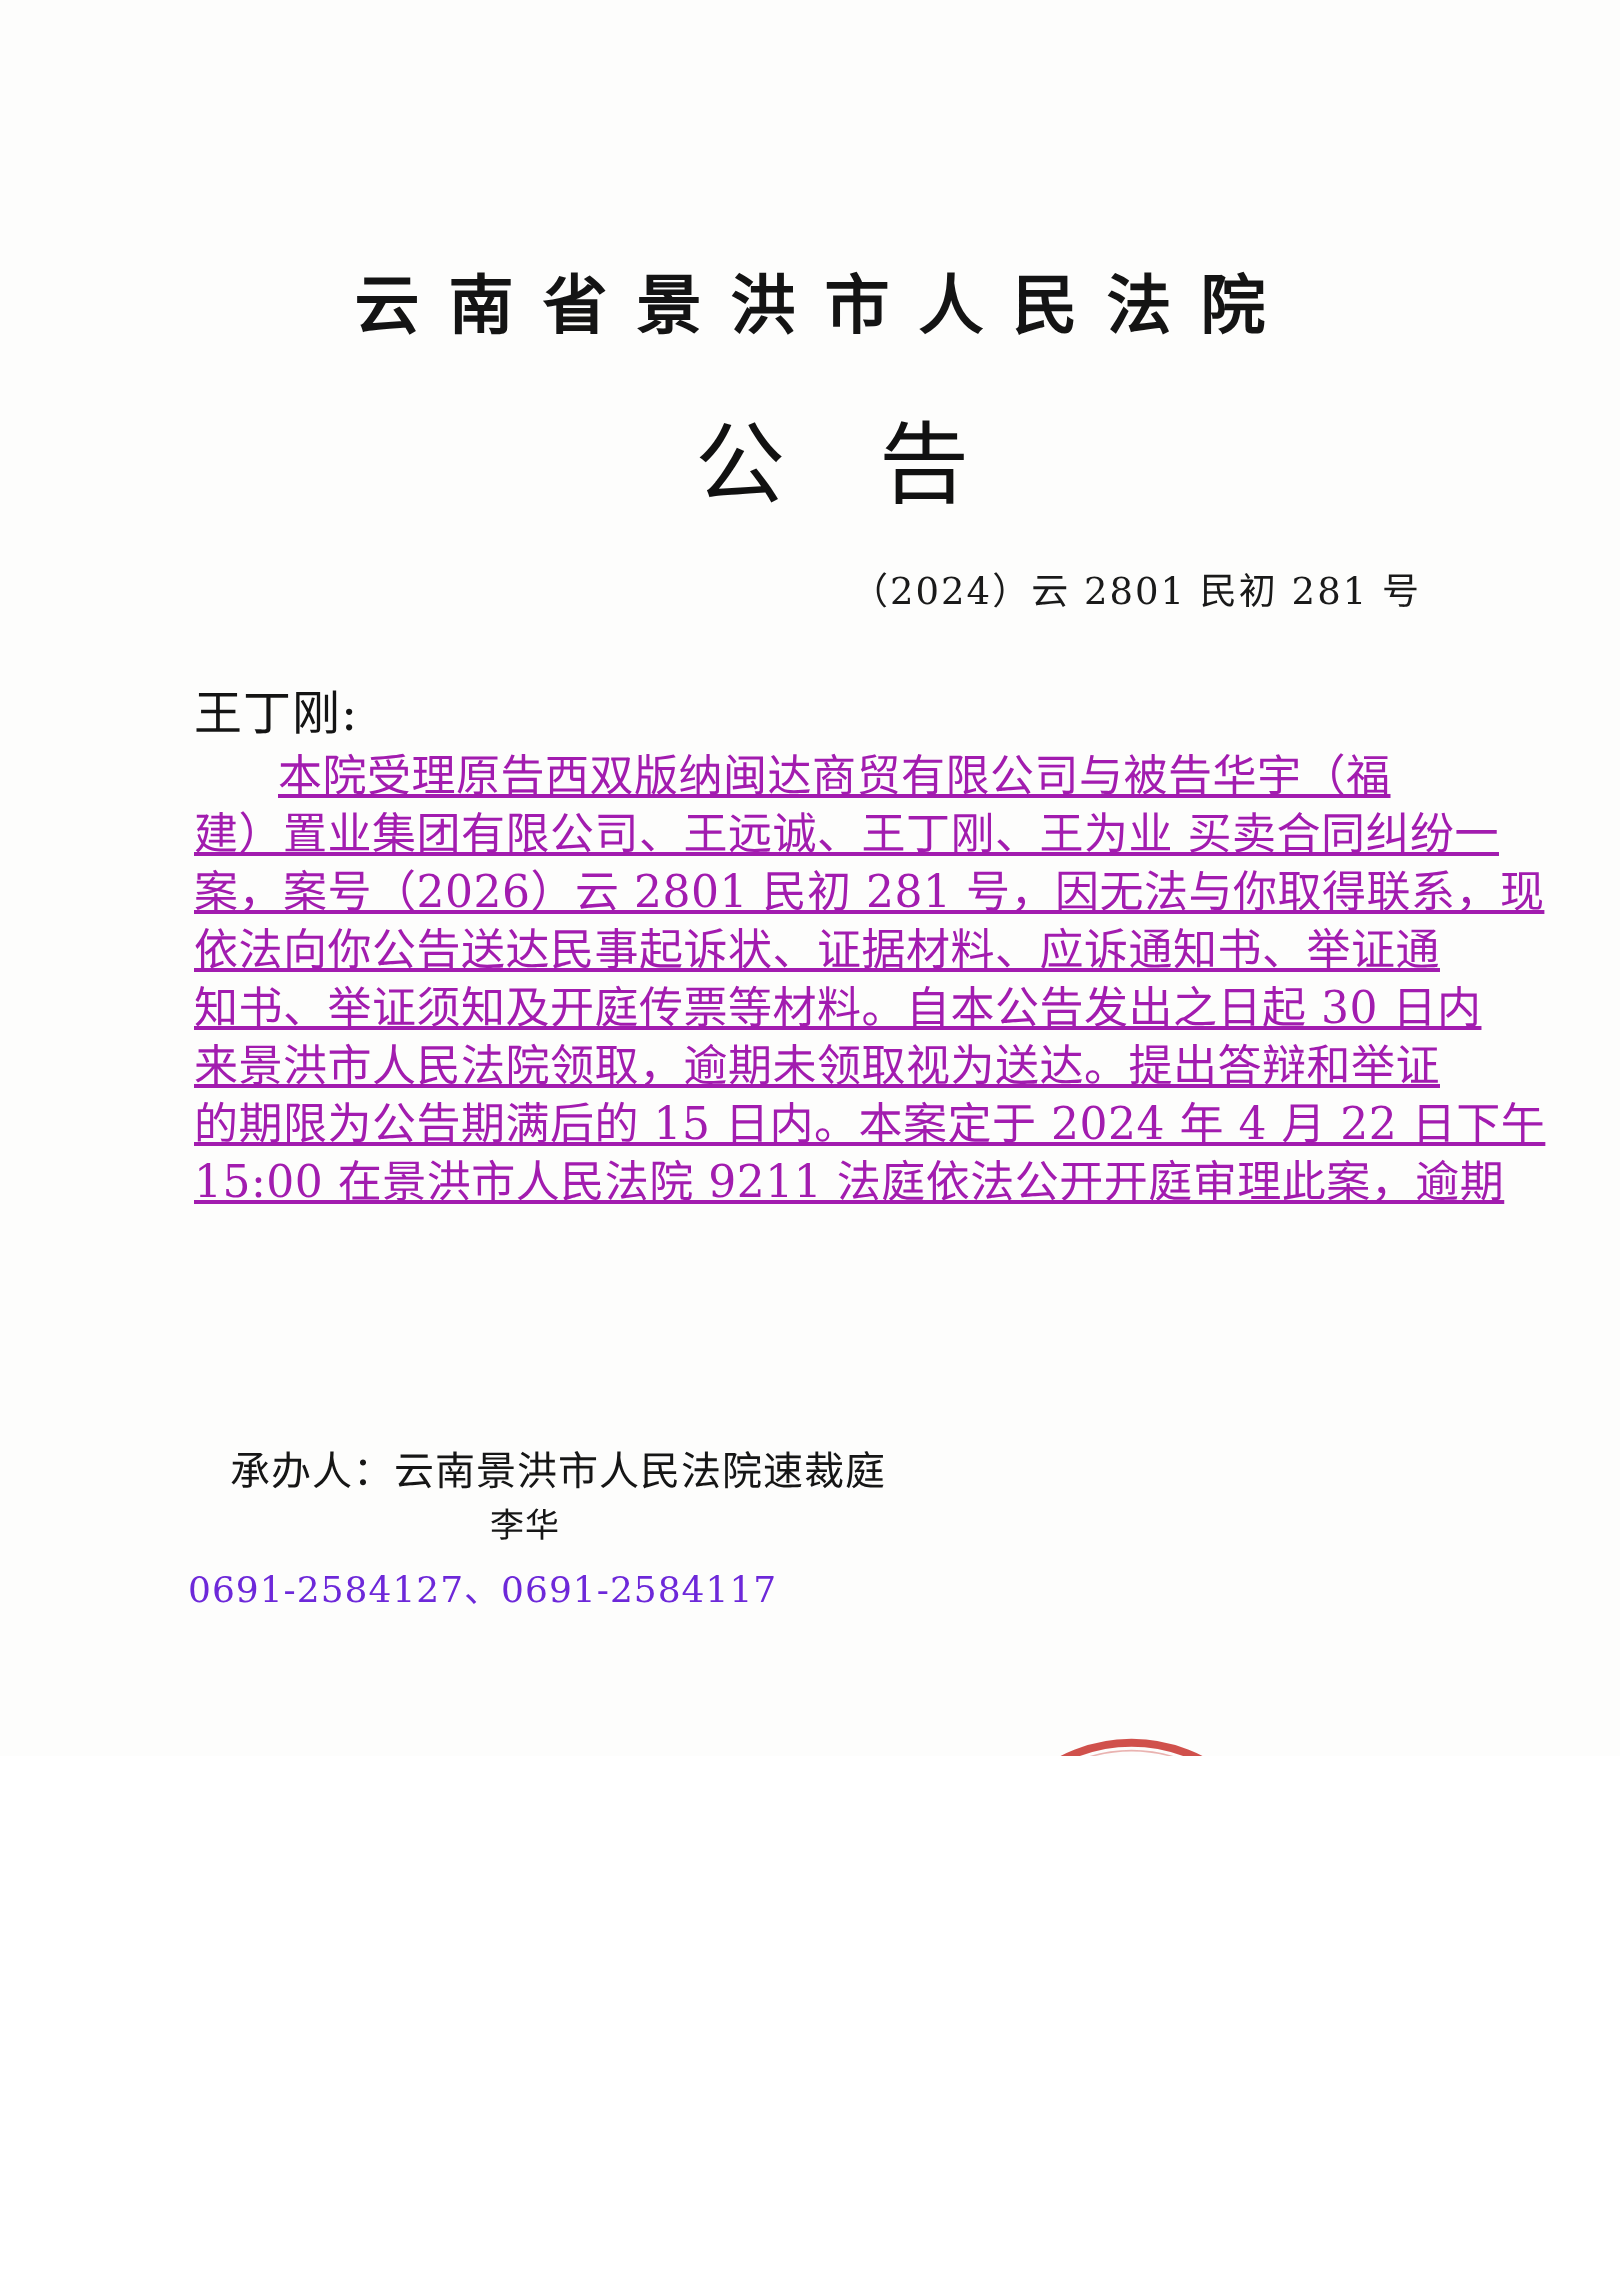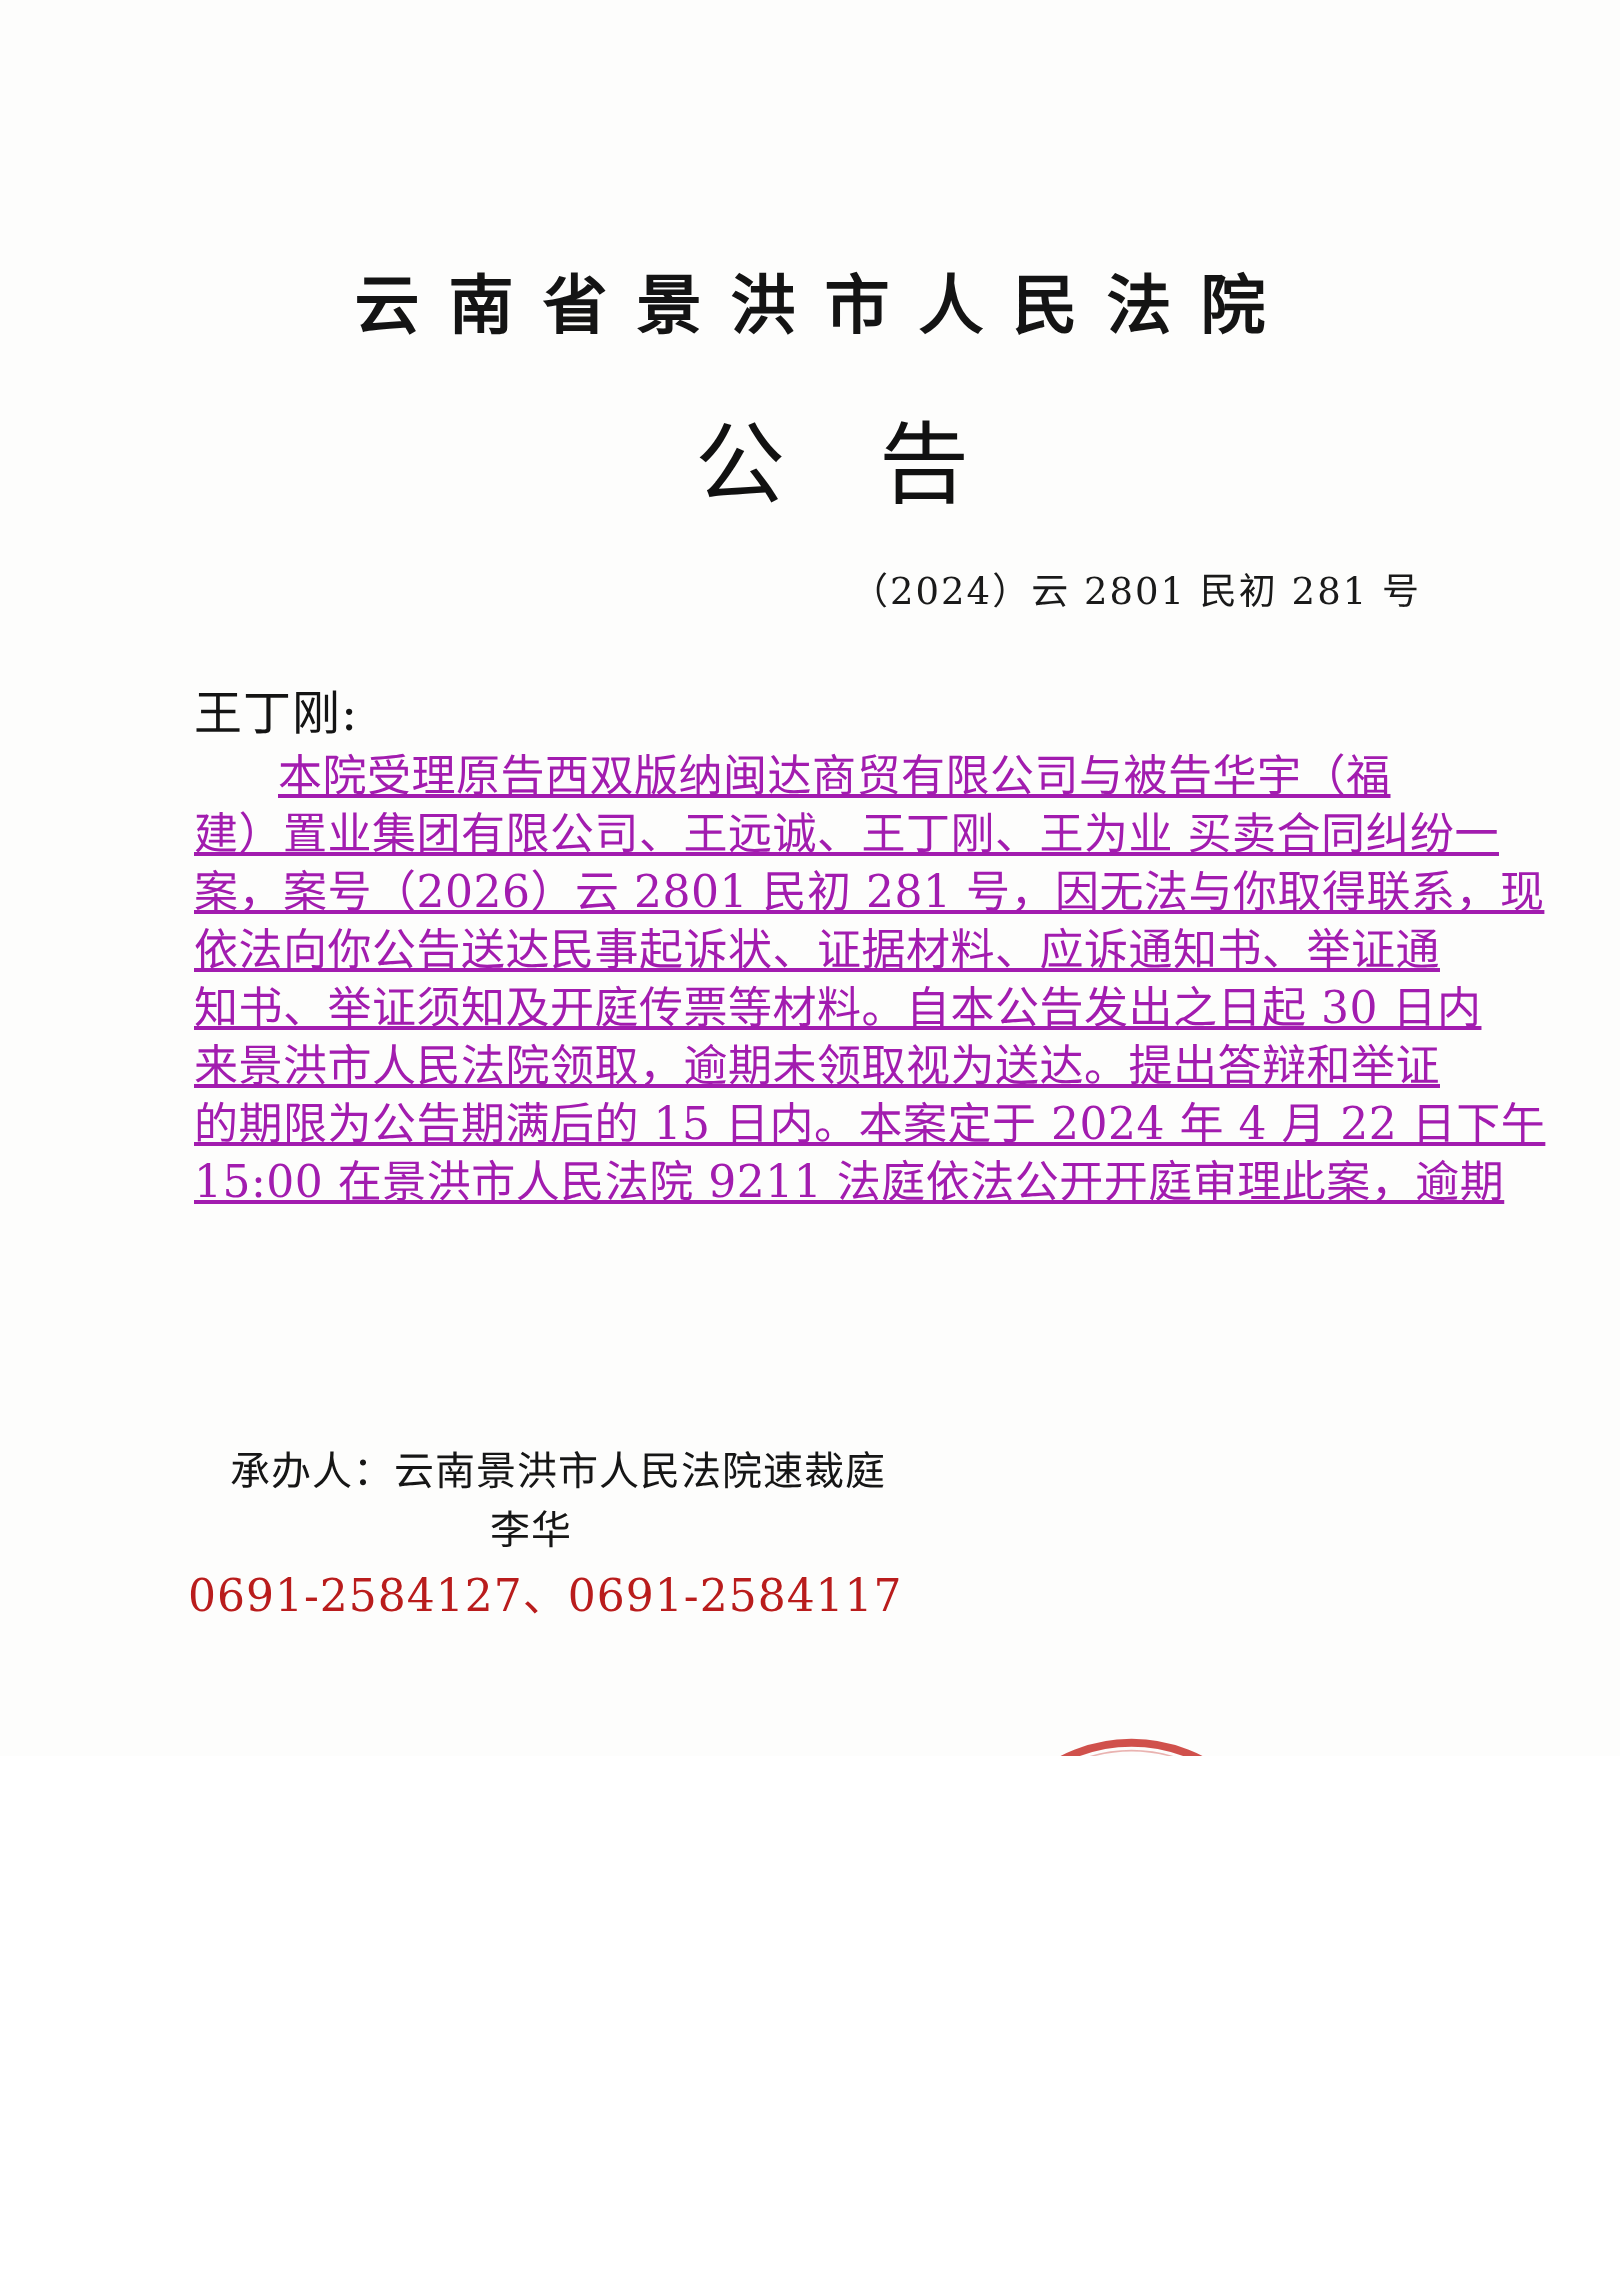--- a/index.html
+++ b/index.html
@@ -105,32 +105,32 @@
     color: #161616;
     letter-spacing: 1px;
     white-space: nowrap;
     margin-left: 36px;
   }
   .handler-name {
     position: absolute;
     left: 490px;
     top: 1498px;
     font-family: "DejaVu Serif", "Liberation Serif", serif;
-    font-size: 40px;
+    font-size: 34px;
     color: #161616;
     letter-spacing: 1px;
     white-space: nowrap;
   }
   .phone-line {
     position: absolute;
     left: 188px;
     top: 1560px;
     font-family: "DejaVu Serif", "Liberation Serif", serif;
-    font-size: 44px;
-    color: #b91c1c;
+    font-size: 36px;
+    color: #6d28d9;
     letter-spacing: 1px;
     white-space: nowrap;
   }
 
   
   .seal-wrap {
     position: absolute;
     left: 970px;
     top: 1733px;
     width: 323px;

